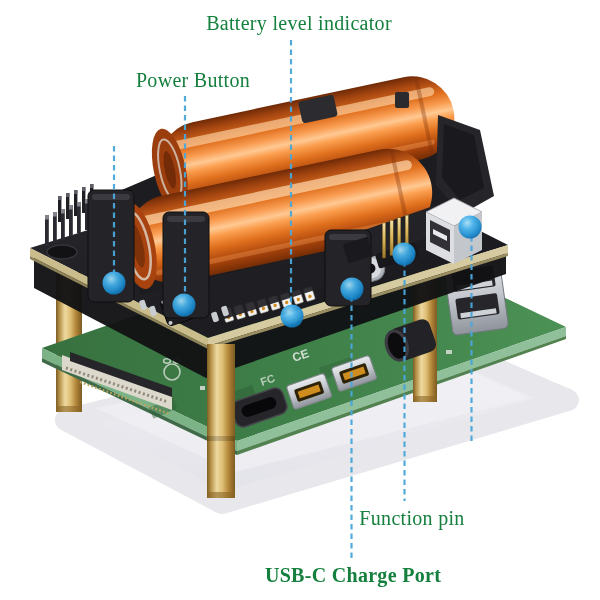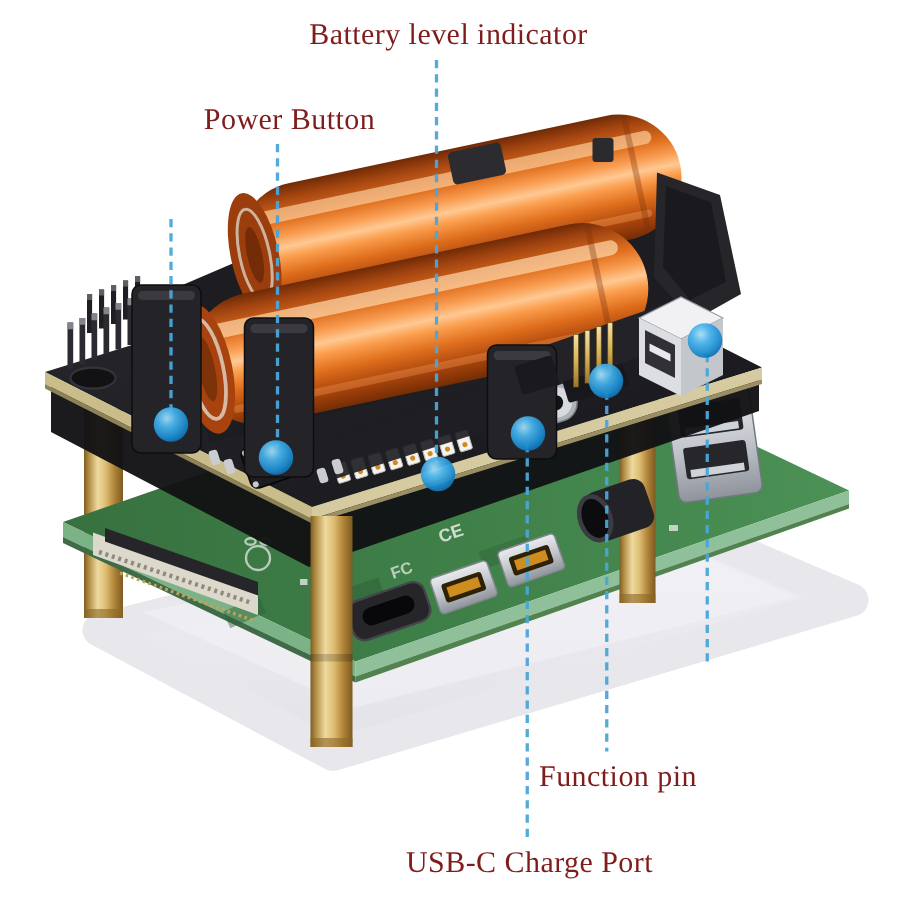--- a/index.html
+++ b/index.html
@@ -9,30 +9,30 @@
     background:#ffffff;
     overflow:hidden;
     font-family:"Liberation Serif","DejaVu Serif",serif;
   }
   .stage svg{position:absolute;left:0;top:0;}
   .callout-label{
     position:absolute;
     transform:translateX(-50%);
     white-space:nowrap;
     font-size:20px;
-    color:#7f1d1d;
+    color:#15803d;
     letter-spacing:.3px;
     line-height:1.1;
   }
   .lbl-battery{left:299px;top:12px;}
   .lbl-power-button{left:193px;top:69px;}
   .lbl-led{left:114px;top:120px;}
   .lbl-power-out{left:502px;top:450px;}
   .lbl-function{left:412px;top:507px;}
-  .lbl-usbc{left:353px;top:564px;}
+  .lbl-usbc{left:353px;top:564px;font-weight:bold;}
 </style>
 </head>
 <body>
 
 <div class="stage">
 
   <svg width="600" height="600" viewBox="0 0 600 600">
     <defs>
       <linearGradient id="shg" x1="0" y1="0" x2="0" y2="1">
         <stop offset="0" stop-color="#f0f0f4"></stop>

